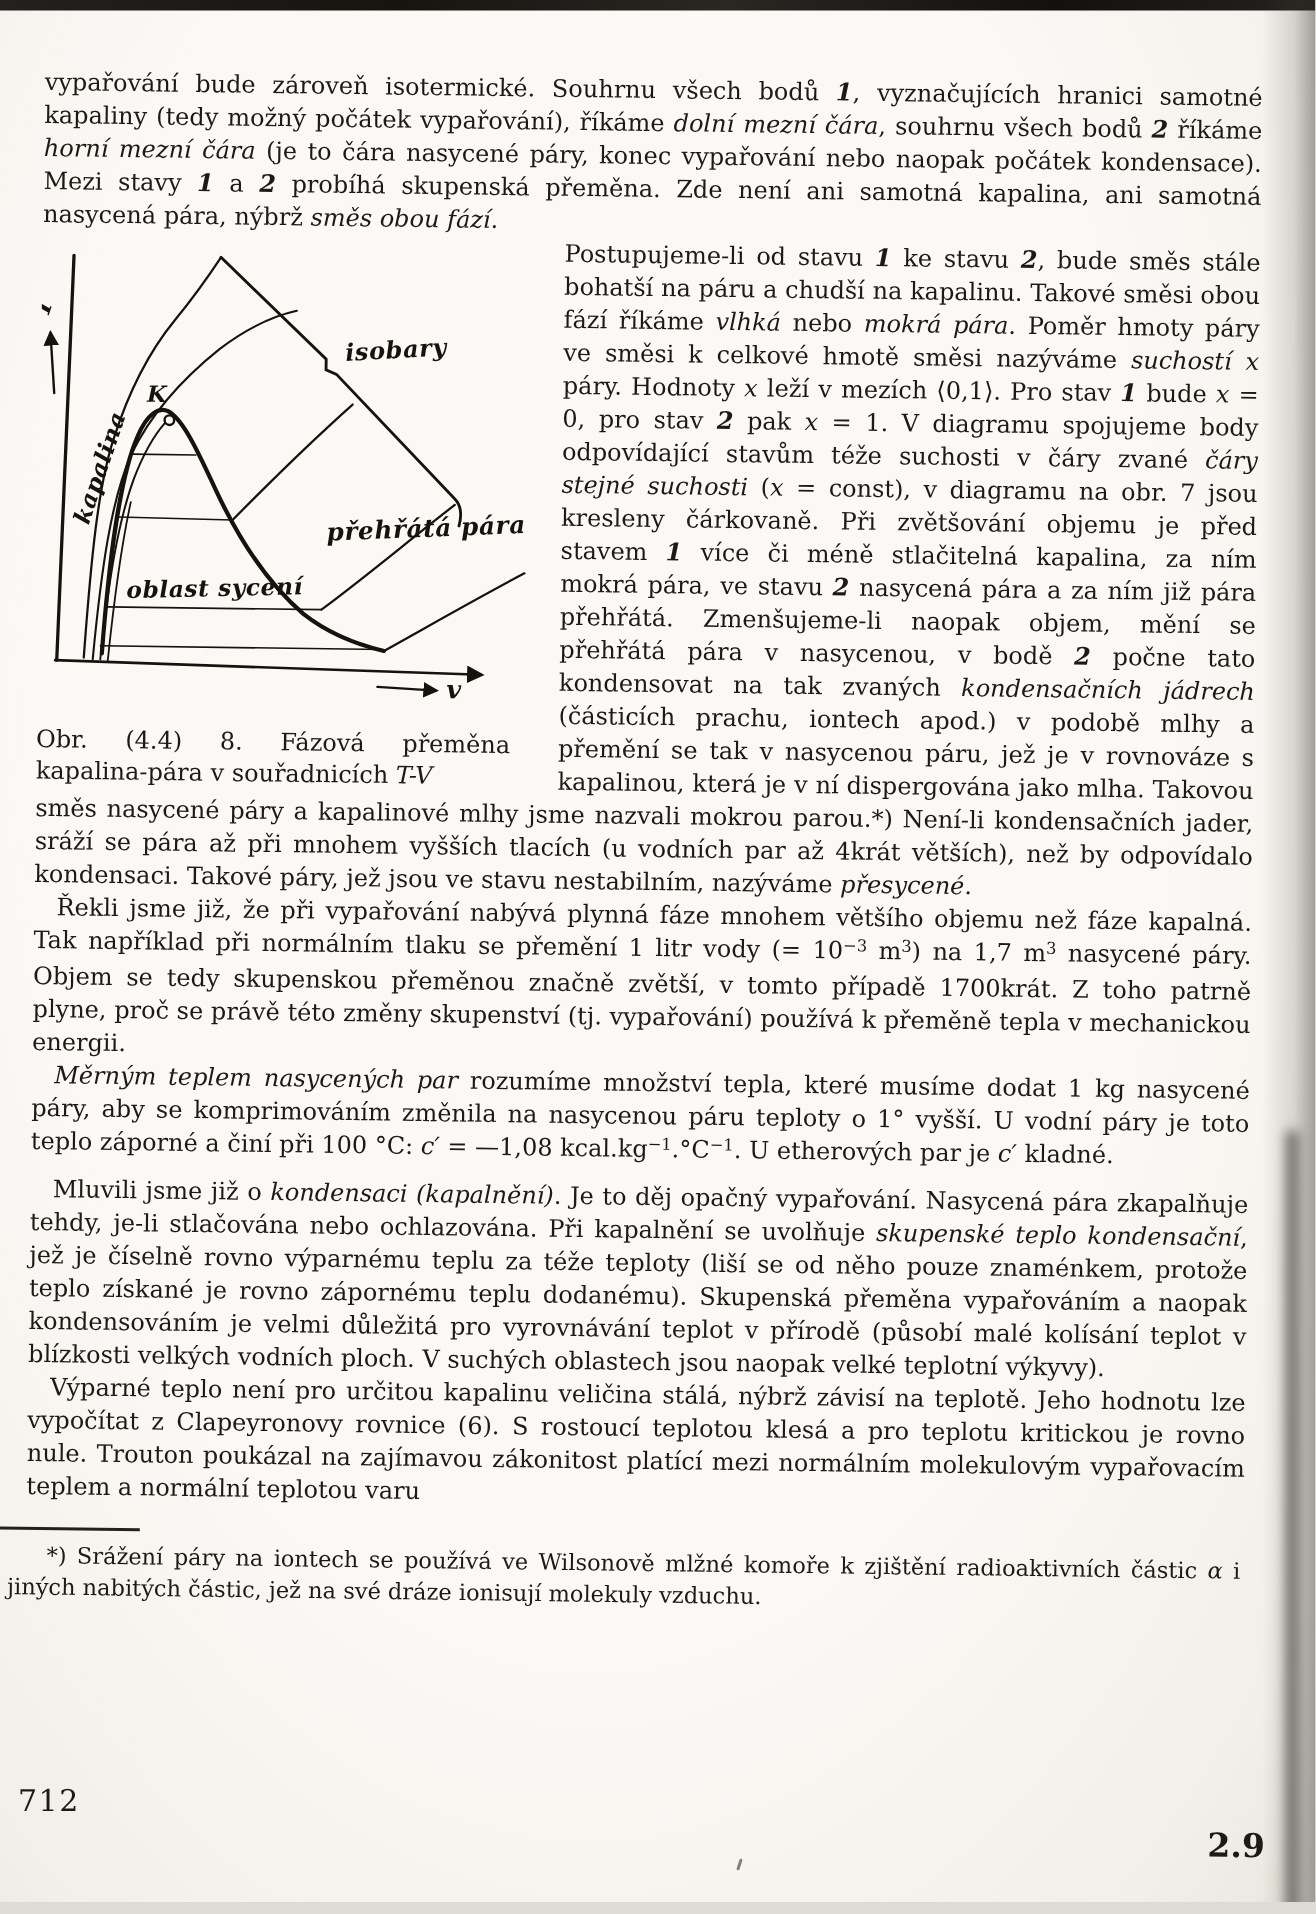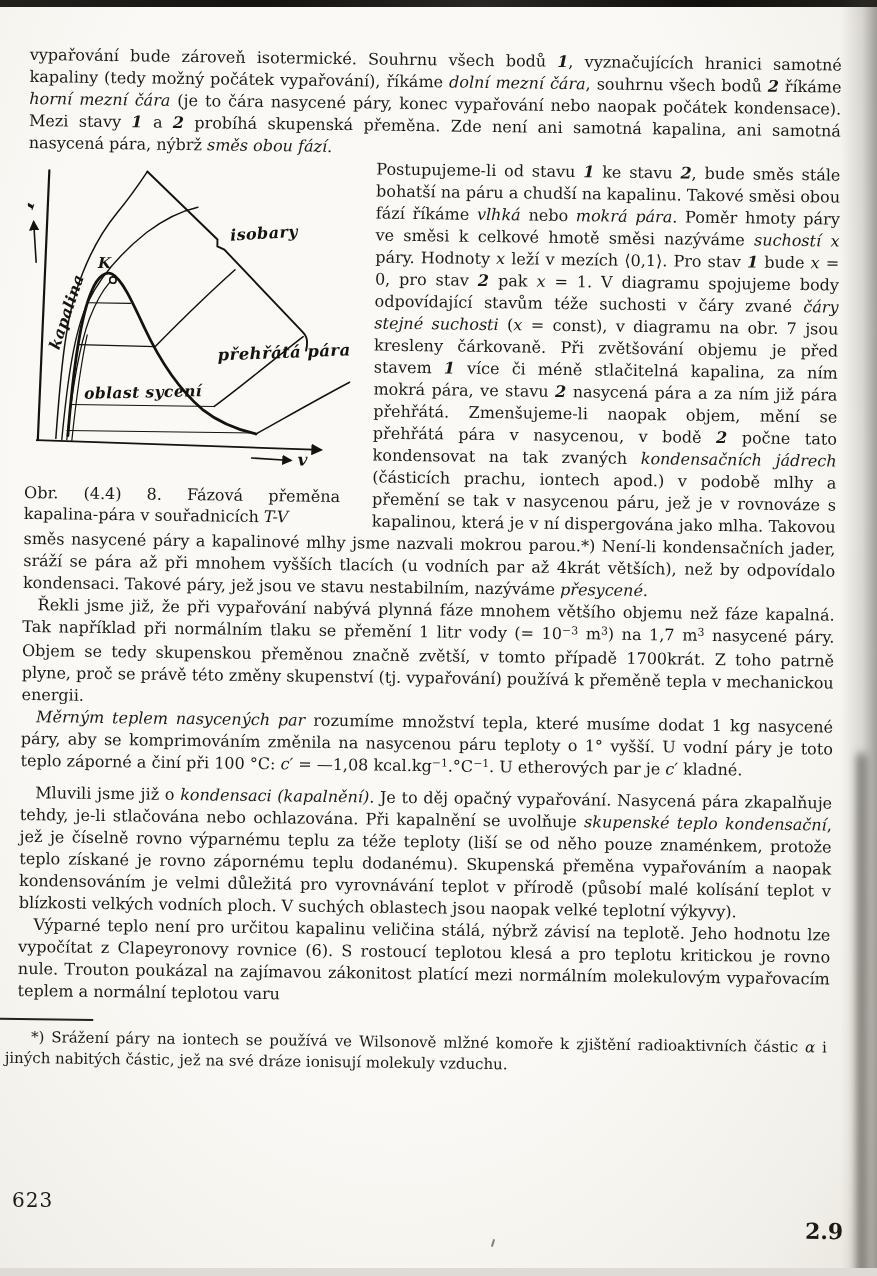--- a/index.html
+++ b/index.html
@@ -101,19 +101,19 @@
     <p><span class="fmt-i">Měrným teplem nasycených par</span> rozumíme množství tepla, které musíme dodat 1 kg nasycené páry, aby se komprimováním změnila na nasycenou páru teploty o 1° vyšší. U vodní páry je toto teplo záporné a činí při 100 °C: <span class="fmt-i">c′</span> = —1,08 kcal.kg<span class="fmt-sup">−1</span>.°C<span class="fmt-sup">−1</span>. U etherových par je <span class="fmt-i">c′</span> kladné.</p>
     <p class="gap-above">Mluvili jsme již o <span class="fmt-i">kondensaci (kapalnění)</span>. Je to děj opačný vypařování. Nasycená pára zkapalňuje tehdy, je-li stlačována nebo ochlazována. Při kapalnění se uvolňuje <span class="fmt-i">skupenské teplo kondensační</span>, jež je číselně rovno výparnému teplu za téže teploty (liší se od něho pouze znaménkem, protože teplo získané je rovno zápornému teplu dodanému). Skupenská přeměna vypařováním a naopak kondensováním je velmi důležitá pro vyrovnávání teplot v přírodě (působí malé kolísání teplot v blízkosti velkých vodních ploch. V suchých oblastech jsou naopak velké teplotní výkyvy).</p>
     <p>Výparné teplo není pro určitou kapalinu veličina stálá, nýbrž závisí na teplotě. Jeho hodnotu lze vypočítat z Clapeyronovy rovnice (6). S rostoucí teplotou klesá a pro teplotu kritickou je rovno nule. Trouton poukázal na zajímavou zákonitost platící mezi normálním molekulovým vypařovacím teplem a normální teplotou varu</p>
 
     <div class="footnote">
       <div class="footnote-rule"></div>
       <p>*) Srážení páry na iontech se používá ve Wilsonově mlžné komoře k zjištění radioaktivních částic <span class="fmt-i">α</span> i jiných nabitých částic, jež na své dráze ionisují molekuly vzduchu.</p>
     </div>
   </div>
 
-  <div class="page-num">623</div>
+  <div class="page-num">712</div>
   <div class="section-num">2.9</div>
   <div class="ink-speck"></div>
 
   <div class="scan-right"></div>
   <div class="scan-right-band"></div>
 </div>
 
 </body></html>

